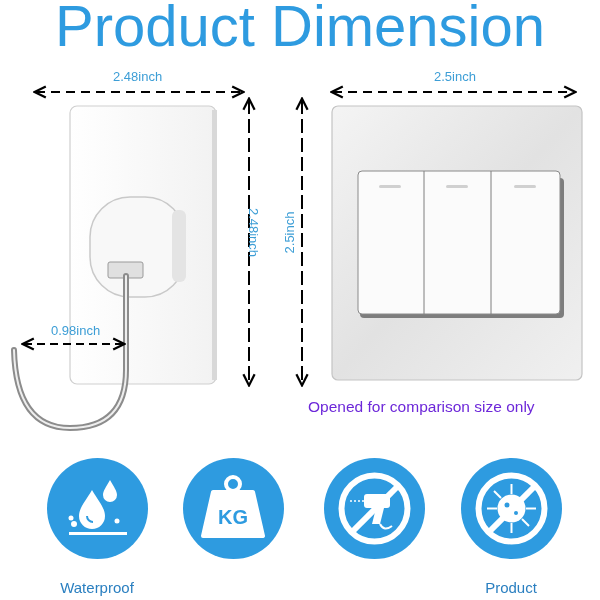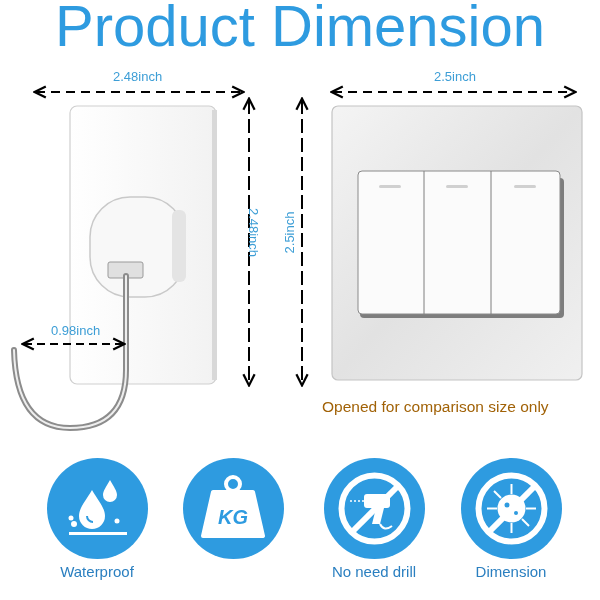--- a/index.html
+++ b/index.html
@@ -1,25 +1,25 @@
 <!DOCTYPE html>
 <html><head>
 <meta charset="utf-8">
 <style>
   html, body { margin: 0; padding: 0; background: #ffffff; }
   body { width: 600px; height: 600px; position: relative; overflow: hidden; font-family: "Liberation Sans", sans-serif; }
   .title { position: absolute; left: 0; top: -4px; width: 600px; text-align: center; font-size: 58px; color: #2e9be0; letter-spacing: 0px; line-height: 60px; }
   .dim-label { position: absolute; color: #3d9ed6; font-size: 13px; white-space: nowrap; }
   .vlabel { transform: rotate(90deg); transform-origin: center center; }
-  .note { position: absolute; left: 322px; top: 398px; color: #a16207; font-size: 15.5px; white-space: nowrap; }
+  .note { position: absolute; left: 308px; top: 398px; color: #6d28d9; font-size: 15.5px; white-space: nowrap; }
   svg { position: absolute; left: 0; top: 0; }
   .feature { position: absolute; top: 458px; width: 120px; text-align: center; }
-  .feature .circle { width: 101px; height: 101px; border-radius: 50%; background: #2e9be0; margin: 0 auto; position: relative; font-style: italic; }
+  .feature .circle { width: 101px; height: 101px; border-radius: 50%; background: #2e9be0; margin: 0 auto; position: relative; }
   .feature .circle svg { position: absolute; left: 0; top: 0; }
-  .feature .label { margin-top: 4px; font-size: 15px; color: #2a7fc0; }
+  .feature .label { margin-top: 20px; font-size: 15px; color: #2a7fc0; }
 </style>
 </head>
 <body>
 
 <div class="title">Product Dimension</div>
 
 <svg width="600" height="440" viewBox="0 0 600 440">
   <defs>
     <marker id="ah" viewBox="0 0 10 10" refX="8" refY="5" markerWidth="7" markerHeight="7" orient="auto-start-reverse">
       <path d="M1,1 L9,5 L1,9" fill="none" stroke="#000" stroke-width="1.6"></path>
@@ -115,21 +115,20 @@
   <div class="circle">
     <svg width="101" height="101" viewBox="0 0 101 101">
       <circle cx="50.5" cy="50.5" r="33" fill="none" stroke="#fff" stroke-width="6"></circle>
       <rect x="40" y="36" width="26" height="14" rx="3" fill="#fff"></rect>
       <path d="M52 50 L48 66 L56 66 L60 50 Z" fill="#fff"></path>
       <line x1="26" y1="43" x2="40" y2="43" stroke="#fff" stroke-width="1.5" stroke-dasharray="2,2"></line>
       <path d="M56 66 Q60 74 68 68" fill="none" stroke="#fff" stroke-width="2"></path>
       <line x1="28" y1="74" x2="74" y2="28" stroke="#fff" stroke-width="6"></line>
     </svg>
   </div>
-  <div class="label">No need drill</div>
 </div>
 
 <div class="feature" style="left:451px;">
   <div class="circle">
     <svg width="101" height="101" viewBox="0 0 101 101">
       <circle cx="50.5" cy="50.5" r="33" fill="none" stroke="#fff" stroke-width="6"></circle>
       <circle cx="50.5" cy="50.5" r="14" fill="#fff"></circle>
       <g stroke="#fff" stroke-width="2">
         <line x1="50.5" y1="26" x2="50.5" y2="36"></line>
           <line x1="50.5" y1="65" x2="50.5" y2="75"></line>
@@ -138,14 +137,14 @@
         <line x1="33" y1="33" x2="40" y2="40"></line>
           <line x1="61" y1="61" x2="68" y2="68"></line>
         <line x1="33" y1="68" x2="40" y2="61"></line>
           <line x1="61" y1="40" x2="68" y2="33"></line>
       </g>
       <circle cx="46" cy="47" r="2.5" fill="#2e9be0"></circle>
       <circle cx="55" cy="55" r="2" fill="#2e9be0"></circle>
       <line x1="28" y1="74" x2="74" y2="28" stroke="#fff" stroke-width="6"></line>
     </svg>
   </div>
-  <div class="label">Dimension</div>
+  <div class="label">Product</div>
 </div>
 
 </body></html>

